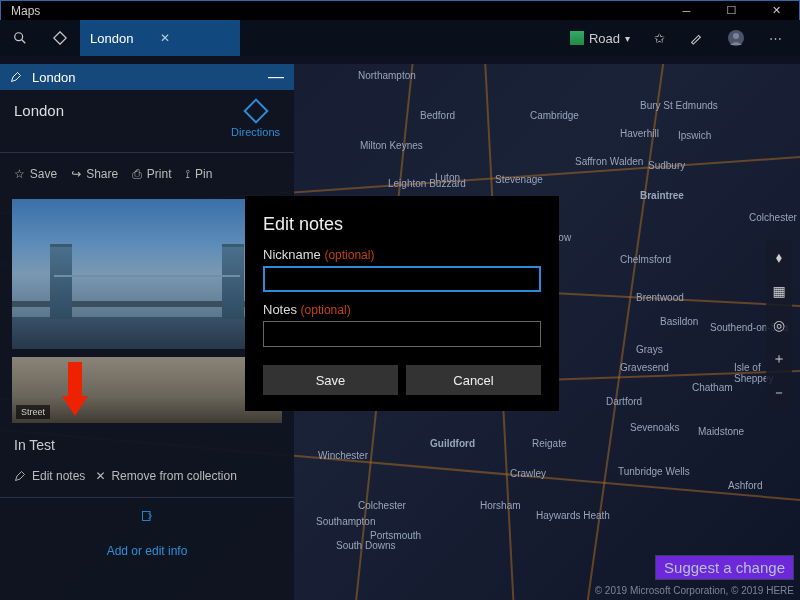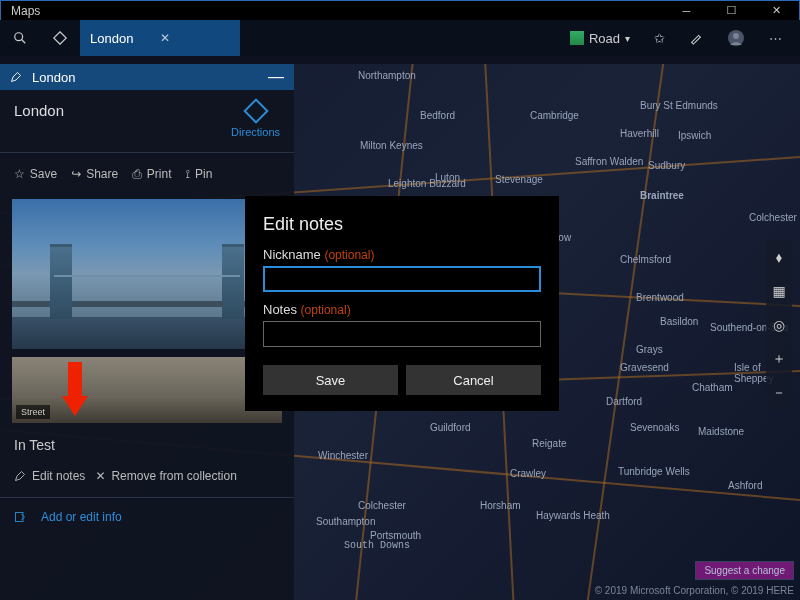--- a/index.html
+++ b/index.html
@@ -31,36 +31,36 @@
 .imgbox { margin:4px 12px 8px 12px; height:150px; background:linear-gradient(180deg,#3a6fa8 0%,#5d8cb8 30%,#7a98b2 50%,#465f6f 100%); position:relative; }
 .bridgetower { position:absolute; bottom:30px; width:22px; height:75px; background:linear-gradient(#4a6f8c,#2f4b60); border-top:3px solid #3a5a72; }
 .bridgespan { position:absolute; bottom:72px; left:42px; right:42px; height:2px; background:#6f8fa6; }
 .bridgeroad { position:absolute; bottom:42px; left:0; right:0; height:6px; background:#3a4e5d; }
 .water { position:absolute; bottom:0; left:0; right:0; height:32px; background:linear-gradient(#385068,#26384a); }
 .streetbox { margin:0 12px; height:66px; background:linear-gradient(180deg,#8a8478 0%,#6a655a 60%,#3f3b34 100%); position:relative; overflow:hidden; }
 .streetlbl { position:absolute; left:4px; bottom:4px; background:rgba(0,0,0,0.6); color:#ccc; font-size:9px; padding:2px 5px; }
 .collhdr { padding:14px 14px 8px 14px; font-size:14px; color:#ccc; }
 .row { display:flex; gap:10px; padding:8px 14px; }
 .rowbtn { display:flex; align-items:center; gap:6px; font-size:12px; color:#bbb; }
-.addlink { padding:12px 14px; font-size:12px; color:#2b8dd8; display:flex; align-items:center; gap:15px; }
+.addlink { padding:12px 14px; font-size:12px; color:#2b8dd8; display:flex; align-items:center; gap:22px;flex-direction:column; }
 .arrow { position:absolute; left:62px; top:362px; width:26px; height:54px; z-index:20; }
 .arrow .shaft { width:14px; height:34px; background:#e20; margin:0 auto; }
 .arrow .head { width:0; height:0; border-left:13px solid transparent; border-right:13px solid transparent; border-top:20px solid #e20; }
 .modal { position:absolute; left:245px; top:196px; width:314px; background:#000; padding:18px 18px 16px 18px; z-index:30; color:#eee; }
 .modal h2 { font-weight:400; font-size:18px; margin-bottom:12px; }
 .modal label { font-size:13px; color:#ddd; display:block; margin-bottom:4px; }
 .modal label .opt { color:#c2410c; font-size:12px; }
 .modal input { width:100%; height:26px; background:#000; border:2px solid #2b8dd8; color:#fff; padding:0 4px; font-size:13px; margin-bottom:10px; outline:none; }
 .modal textarea { width:100%; height:26px; background:#000; border:1px solid #666; color:#fff; padding:3px 4px; font-size:13px; margin-bottom:14px; resize:none; outline:none; }
 .mbtn { display:flex; gap:8px; }
 .mbtn button { flex:1; height:30px; background:#333; border:none; color:#eee; font-size:13px; cursor:pointer; }
 .mapctrls { position:absolute; right:8px; top:240px; width:26px; background:rgba(20,26,40,0.85); display:flex; flex-direction:column; }
 .mapctrls div { height:34px; display:flex; align-items:center; justify-content:center; color:#ccc; font-size:14px; }
 .footer { position:absolute; right:6px; bottom:4px; font-size:10px; color:#7a8599; }
-.suggest { position:absolute; right:6px; bottom:20px; background:#701a75; border:1px solid #36425c; color:#b4c0d4; font-size:10px; padding:3px 8px; }
+.suggest { position:absolute; right:6px; bottom:20px; background:#6d28d9; border:1px solid #36425c; color:#b4c0d4; font-size:15px; padding:3px 8px; }
 svg { display:block; }
 </style>
 </head>
 <body>
 
 <div class="titlebar">
   <div class="title">Maps</div>
   <div class="wbtn">─</div>
   <div class="wbtn">☐</div>
   <div class="wbtn">✕</div>
@@ -130,42 +130,42 @@
       <div class="citylabel" style="left: 640px; top: 126px; font-weight: bold;">Braintree</div>
       <div class="citylabel" style="left: 718px; top: 148px; margin-left: 31px;">Colchester</div>
       <div class="citylabel" style="left: 620px; top: 190px;">Chelmsford</div>
       <div class="citylabel" style="left: 540px; top: 168px;">Harlow</div>
       <div class="citylabel" style="left: 440px; top: 190px;">Watford</div>
       <div class="citylabel" style="left: 370px; top: 230px;">Slough</div>
       <div class="citylabel" style="left: 320px; top: 264px;">Reading</div>
       <div class="citylabel" style="left: 342px; top: 318px;">Basingstoke</div>
       <div class="citylabel" style="left: 378px; top: 306px;">Farnborough</div>
       <div class="citylabel" style="left: 404px; top: 328px;">Woking</div>
-      <div class="citylabel" style="left: 430px; top: 358px;">Guildford</div>
+      <div class="citylabel" style="left: 430px; top: 374px; font-weight: bold;">Guildford</div>
       <div class="citylabel" style="left: 532px; top: 374px;">Reigate</div>
       <div class="citylabel" style="left: 510px; top: 404px;">Crawley</div>
       <div class="citylabel" style="left: 630px; top: 358px;">Sevenoaks</div>
       <div class="citylabel" style="left: 698px; top: 362px;">Maidstone</div>
       <div class="citylabel" style="left: 618px; top: 402px;">Tunbridge Wells</div>
       <div class="citylabel" style="left: 728px; top: 416px;">Ashford</div>
       <div class="citylabel" style="left: 636px; top: 228px;">Brentwood</div>
       <div class="citylabel" style="left: 660px; top: 252px;">Basildon</div>
       <div class="citylabel" style="left: 710px; top: 258px;">Southend-on-Sea</div>
       <div class="citylabel" style="left: 608px; top: 280px; margin-left: 28px;">Grays</div>
       <div class="citylabel" style="left: 620px; top: 298px;">Gravesend</div>
       <div class="citylabel" style="left: 606px; top: 332px;">Dartford</div>
       <div class="citylabel" style="left: 692px; top: 318px;">Chatham</div>
       <div class="citylabel" style="left: 734px; top: 298px;">Isle of Sheppey</div>
       <div class="citylabel" style="left: 318px; top: 386px;">Winchester</div>
       <div class="citylabel" style="left: 358px; top: 436px;">Colchester</div>
       <div class="citylabel" style="left: 316px; top: 452px;">Southampton</div>
       <div class="citylabel" style="left: 370px; top: 466px;">Portsmouth</div>
       <div class="citylabel" style="left: 480px; top: 436px;">Horsham</div>
       <div class="citylabel" style="left: 536px; top: 446px;">Haywards Heath</div>
-      <div class="citylabel" style="left: 344px; top: 476px; font-family: Liberation Mono, monospace;">South Downs</div>
+      <div class="citylabel" style="left: 336px; top: 476px;">South Downs</div>
     </div>
 </div>
 
 <div class="sidepanel">
   <div class="pinhdr">
     <span>
       <svg width="12" height="12" viewBox="0 0 16 16">
           <path d="M2 14 L4 8 L10 2 L14 6 L8 12 Z" stroke="#fff" stroke-width="1.2" fill="none"></path>
         </svg>
     </span>

